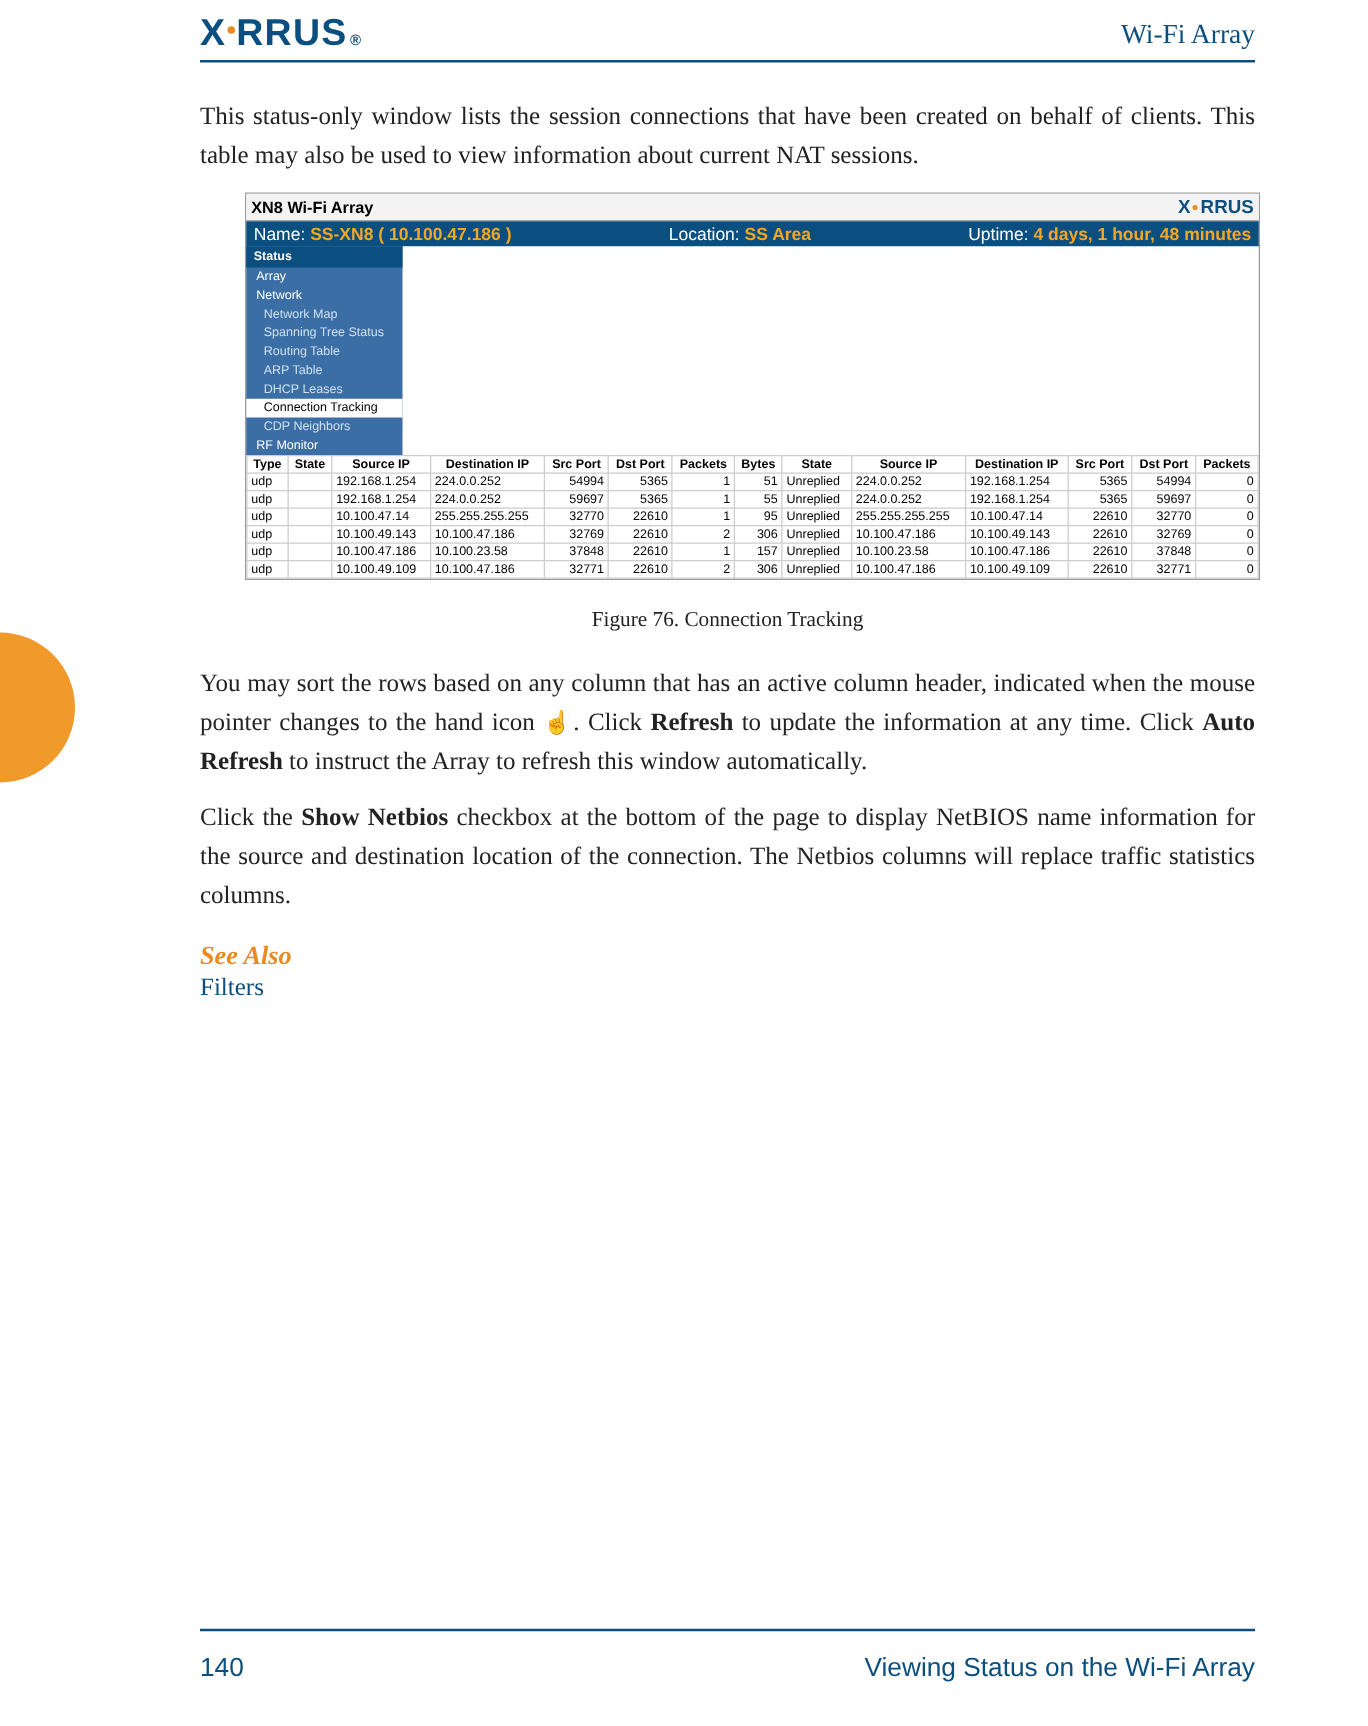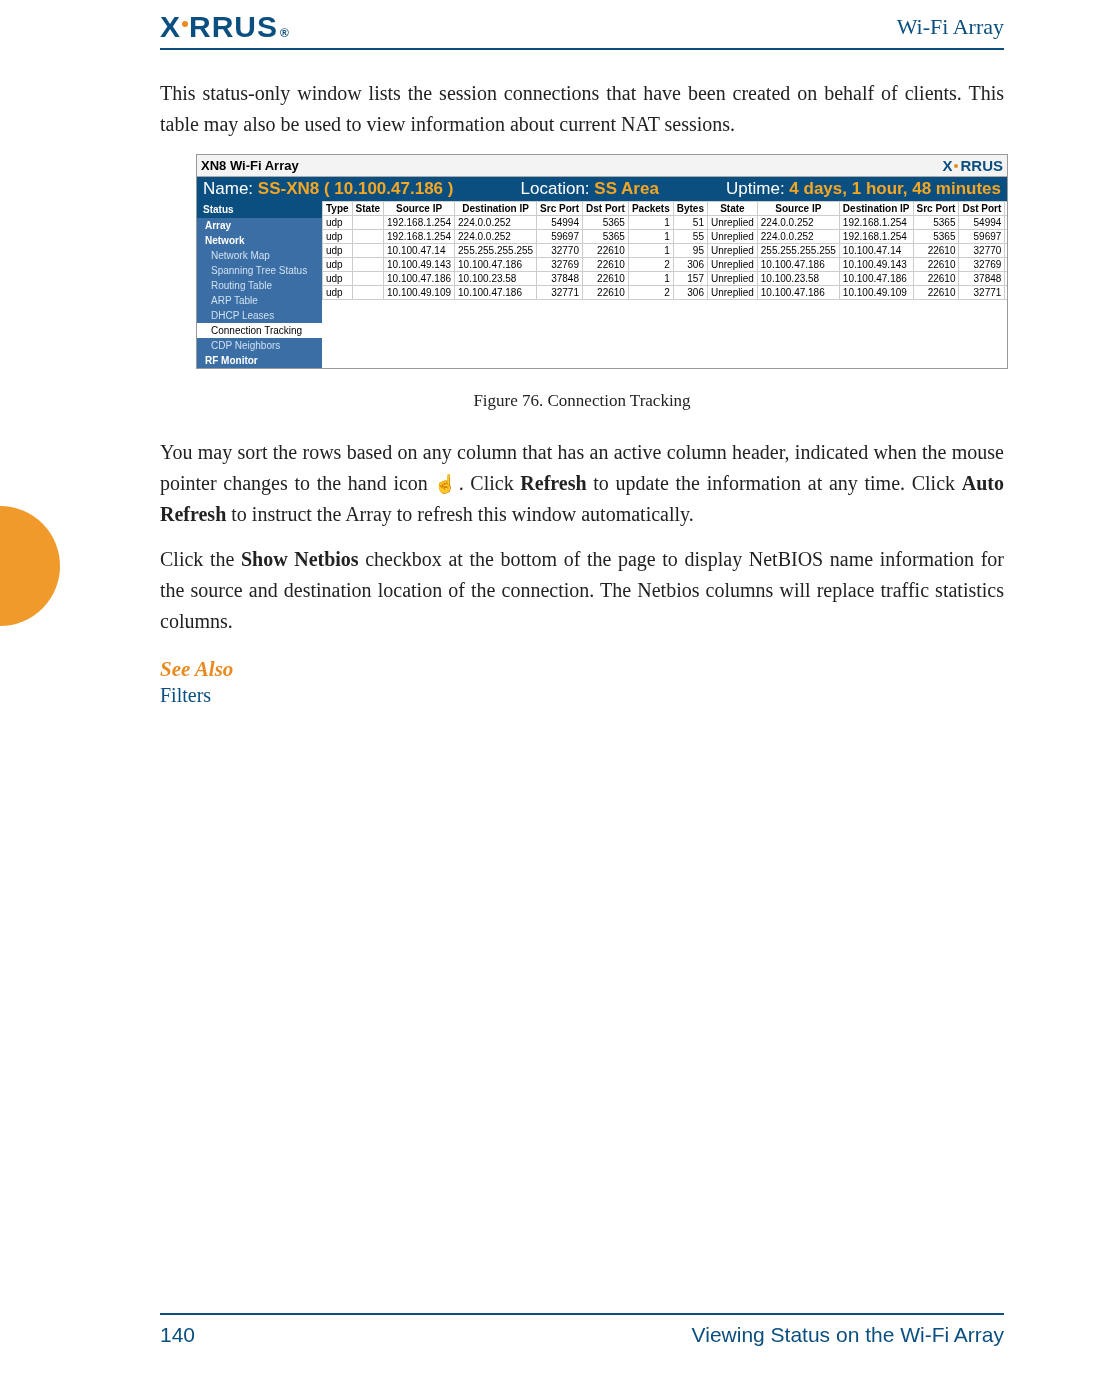--- a/index.html
+++ b/index.html
@@ -76,48 +76,48 @@
   }
   .ss-title {
     padding: 2px 4px;
     font-weight: 700;
     font-size: 13px;
     display:flex;justify-content:space-between;align-items:center;background:#f3f3f3;border-bottom:1px solid #aaa;
   }
   .ss-brand {display:flex;align-items:center;gap:2px;font-weight:900;font-size:15px;color:#0a4f80;font-family:Arial;}
   .ss-brand .d{width:4px;height:4px;background:#e88a1f;border-radius:50%;}
   .ss-status {
-    background:#0a4f80;color:#fff;padding:2px 6px;font-size:17px;display:flex;justify-content:space-between;
+    background:#0a4f80;color:#fff;padding:2px 6px;font-size:14px;display:flex;justify-content:space-between;
   }
   .ss-status .orange{color:#f5a623;font-weight:700;}
-  .ss-body{display:flex;}
+  .ss-body{display:flex;flex-direction:column;}
   .ss-side{width:125px;background:#3b6ea5;color:#fff;font-size:10px;}
   .ss-side .hdr{background:#0a4f80;padding:3px 6px;font-weight:700;}
   .ss-side .it{padding:2px 6px 2px 14px;color:#cfe0f2;}
-  .ss-side .it.top{padding-left:8px;font-weight:700;color:#fff;}
+  .ss-side .it.top{padding-left:8px;font-weight:400;color:#fff;}
   .ss-side .it.sel{background:#fff;color:#000;}
   .ss-main{flex:1;overflow:hidden;}
   .ss-grp{display:flex;text-align:center;font-weight:700;font-size:11px;border-bottom:1px solid #ccc;}
   .ss-grp div{padding:2px 0;}
   table.ct {border-collapse:collapse;width:100%;font-size:10px;}
   table.ct th, table.ct td{border:1px solid #ccc;padding:1px 3px;white-space:nowrap;}
   table.ct th{font-weight:700;background:#fff;}
   table.ct td{text-align:right;}
   table.ct td.l{text-align:left;}
   .caption{
     text-align:center;font-size:17px;margin:22px 0 26px 0;
   }
   .seealso{
     font-family:"Palatino Linotype",Palatino,Georgia,serif;
     font-style:italic;font-weight:700;font-size:21px;color:#e88a1f;margin-top:20px;
   }
   .link{font-size:20px;color:#0a4f80;margin-top:2px;}
   .footer{
     position:absolute;left:160px;right:90px;bottom:34px;
-    border-top:2px solid #0a4f80;padding-top:8px;
+    border-top:2px solid #0a4f80;padding-top:18px;
     display:flex;justify-content:space-between;font-size:21px;color:#0a4f80;
     font-family:Arial, Helvetica, sans-serif;
   }
   .hand{font-size:18px;}
 </style>
 </head>
 <body>
 
 <div class="page">
   <div class="tab"></div>

